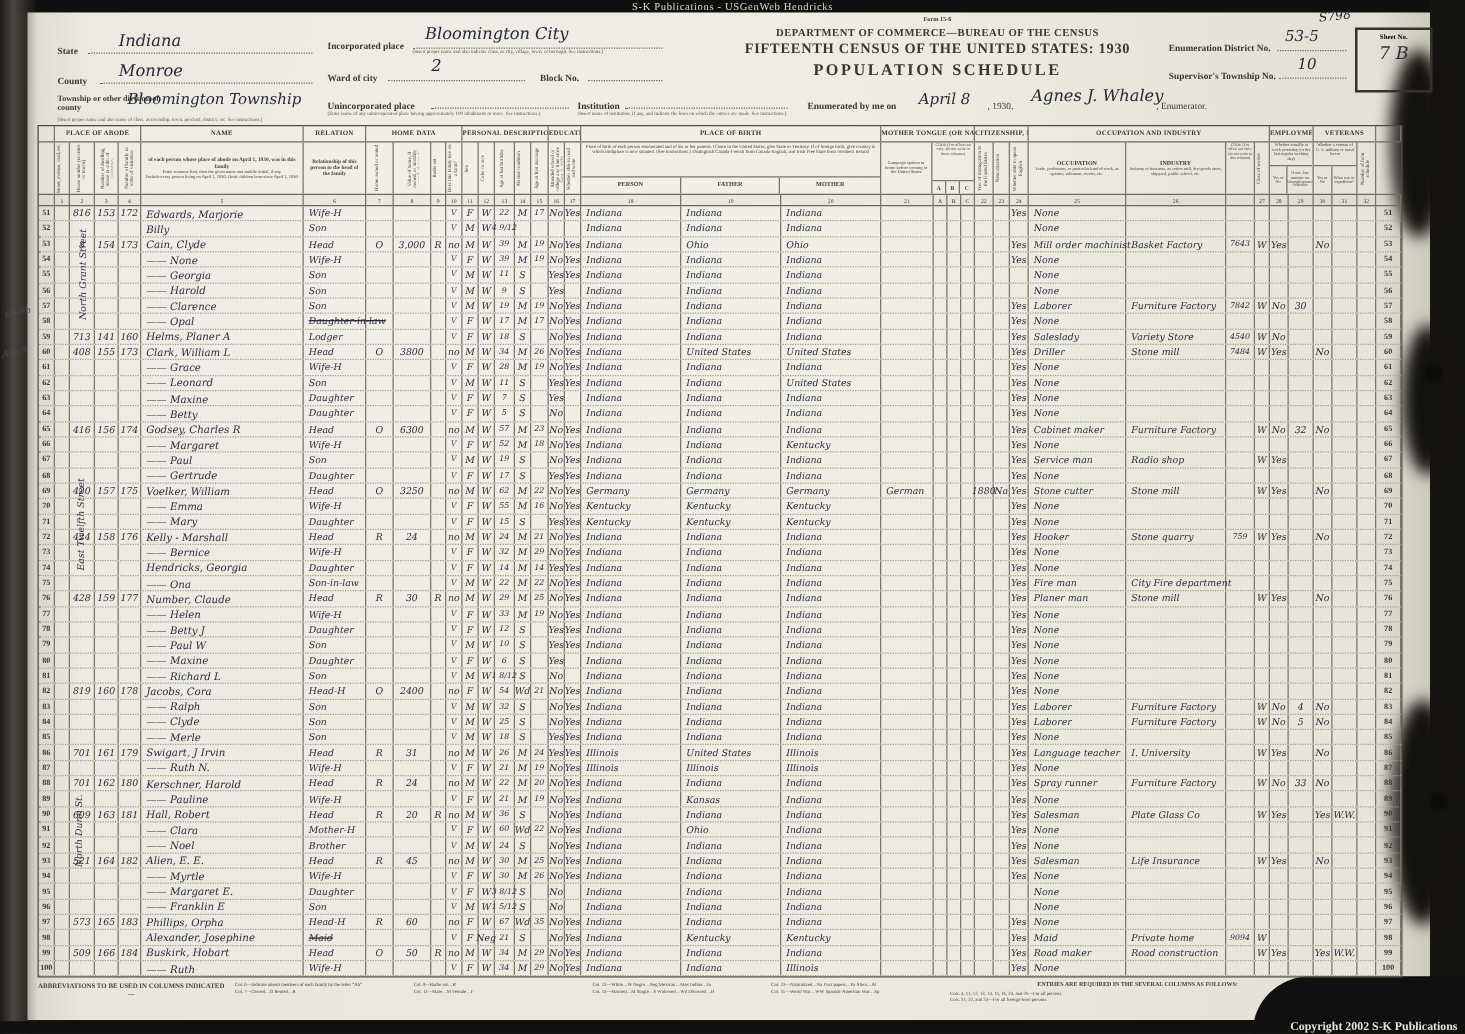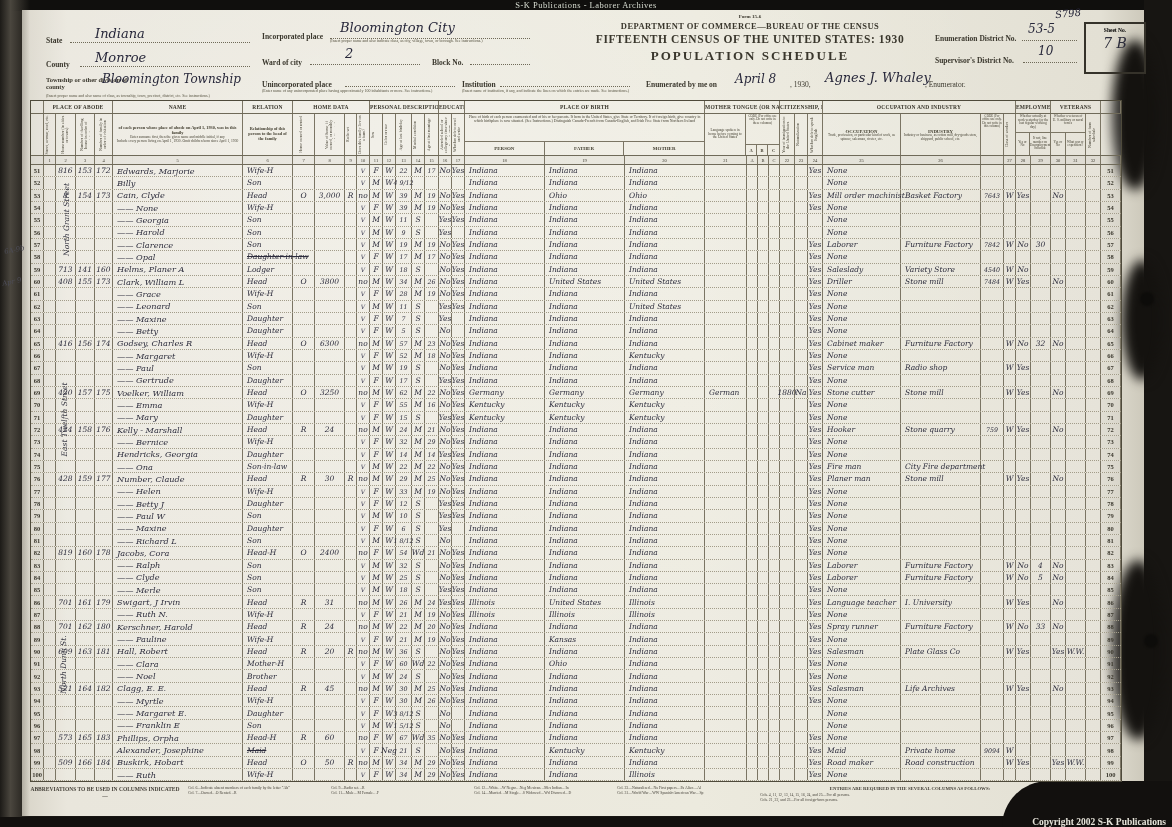--- a/index.html
+++ b/index.html
@@ -94,21 +94,21 @@
   .fbox{width:150px;text-align:center;}
   .ftitle{font-family:"Liberation Serif",serif;font-weight:bold;font-size:5.5px;white-space:normal;line-height:1.2;}
   .fnotes{flex:1;column-count:4;column-gap:8px;font-family:"Liberation Serif",serif;font-size:3.8px;line-height:1.25;}
   .fentries{width:300px;}
   .ftitle2{font-family:"Liberation Serif",serif;font-weight:bold;font-size:4.8px;text-align:center;}
   .fnotes2{font-family:"Liberation Serif",serif;font-size:3.8px;line-height:1.25;margin-top:2px;}
 </style>
 </head>
 <body>
 
-<div class="banner">S-K Publications - Laborer Archives</div>
+<div class="banner">S-K Publications - USGenWeb Hendricks</div>
 <div class="paper"></div>
 <div class="scan-left"></div>
 <div class="scan-right"></div>
 <div class="blob b1"></div>
 <div class="blob b2"></div>
 <div class="blob b3"></div>
 <div class="dot" style="right:18px;top:292px;"></div>
 <div class="dot" style="right:14px;top:634px;"></div>
 <div class="scan-bottom"></div>
 <div class="scan-corner"></div>
@@ -153,21 +153,21 @@
 <div class="lbl" style="left:646px;top:80px;">Enumerated by me on</div>
 <div class="hval" style="left:735px;top:72px;font-size:12px;">April 8</div>
 <div class="lbl" style="left:790px;top:80px;font-weight:normal;">, 1930,</div>
 <div class="hval" style="left:825px;top:70px;font-size:13px;">Agnes J. Whaley</div>
 <div class="lbl" style="left:925px;top:80px;font-weight:normal;">, Enumerator.</div>
 
 <div class="lbl" style="left:935px;top:34px;">Enumeration District No.</div>
 <span class="dots" style="position:absolute;left:1022px;top:30px;width:55px;"></span>
 <div class="hval" style="left:1028px;top:22px;font-size:12px;">53-5</div>
 
-<div class="lbl" style="left:935px;top:56px;">Supervisor's District No.</div>
+<div class="lbl" style="left:935px;top:56px;">Supervisor's Township No.</div>
 <span class="dots" style="position:absolute;left:1023px;top:52px;width:54px;"></span>
 <div class="hval" style="left:1038px;top:44px;font-size:12px;">10</div>
 
 <div class="hval" style="left:1055px;top:8px;font-size:10px;transform:rotate(-6deg);">S798</div>
 <div class="sheetbox">
   <div class="sl">Sheet No.</div>
   <div class="sv hw">7 B</div>
 </div>
 
 <div class="tbl">
@@ -2052,21 +2052,21 @@
       <div class="cell c-hw" style="width:20px"></div>
       <div class="cell c-hw" style="width:15px"></div>
       <div class="cell c-ln" style="width:20px">92</div>
     </div>
     <div class="trow">
       <div class="cell c-ln" style="width:13px">93</div>
       <div class="cell c-hw" style="width:12px"></div>
       <div class="cell c-hw" style="width:20px">521</div>
       <div class="cell c-hw" style="width:19px">164</div>
       <div class="cell c-hw" style="width:18px">182</div>
-      <div class="cell c-hw c-left c-name" style="width:130px">Clagg, E. E.</div>
+      <div class="cell c-hw c-left c-name" style="width:130px">Alien, E. E.</div>
       <div class="cell c-hw c-left" style="width:50px">Head</div>
       <div class="cell c-hw" style="width:22px">R</div>
       <div class="cell c-hw" style="width:30px">45</div>
       <div class="cell c-hw" style="width:12px"></div>
       <div class="cell c-hw" style="width:13px">no</div>
       <div class="cell c-hw" style="width:13px">M</div>
       <div class="cell c-hw" style="width:13px">W</div>
       <div class="cell c-hw c-sm" style="width:16px">30</div>
       <div class="cell c-hw" style="width:13px">M</div>
       <div class="cell c-hw c-sm" style="width:14px">25</div>
@@ -2076,21 +2076,21 @@
       <div class="cell c-hw c-left" style="width:80px">Indiana</div>
       <div class="cell c-hw c-left" style="width:80px">Indiana</div>
       <div class="cell c-hw c-left" style="width:42px"></div>
       <div class="cell c-hw" style="width:11px"></div>
       <div class="cell c-hw" style="width:11px"></div>
       <div class="cell c-hw" style="width:11px"></div>
       <div class="cell c-hw" style="width:15px"></div>
       <div class="cell c-hw" style="width:13px"></div>
       <div class="cell c-hw" style="width:15px">Yes</div>
       <div class="cell c-hw c-left" style="width:78px">Salesman</div>
-      <div class="cell c-hw c-left" style="width:80px">Life Archives</div>
+      <div class="cell c-hw c-left" style="width:80px">Life Insurance</div>
       <div class="cell c-hw c-sm" style="width:23px"></div>
       <div class="cell c-hw" style="width:12px">W</div>
       <div class="cell c-hw" style="width:15px">Yes</div>
       <div class="cell c-hw" style="width:20px"></div>
       <div class="cell c-hw" style="width:15px">No</div>
       <div class="cell c-hw" style="width:20px"></div>
       <div class="cell c-hw" style="width:15px"></div>
       <div class="cell c-ln" style="width:20px">93</div>
     </div>
     <div class="trow">

